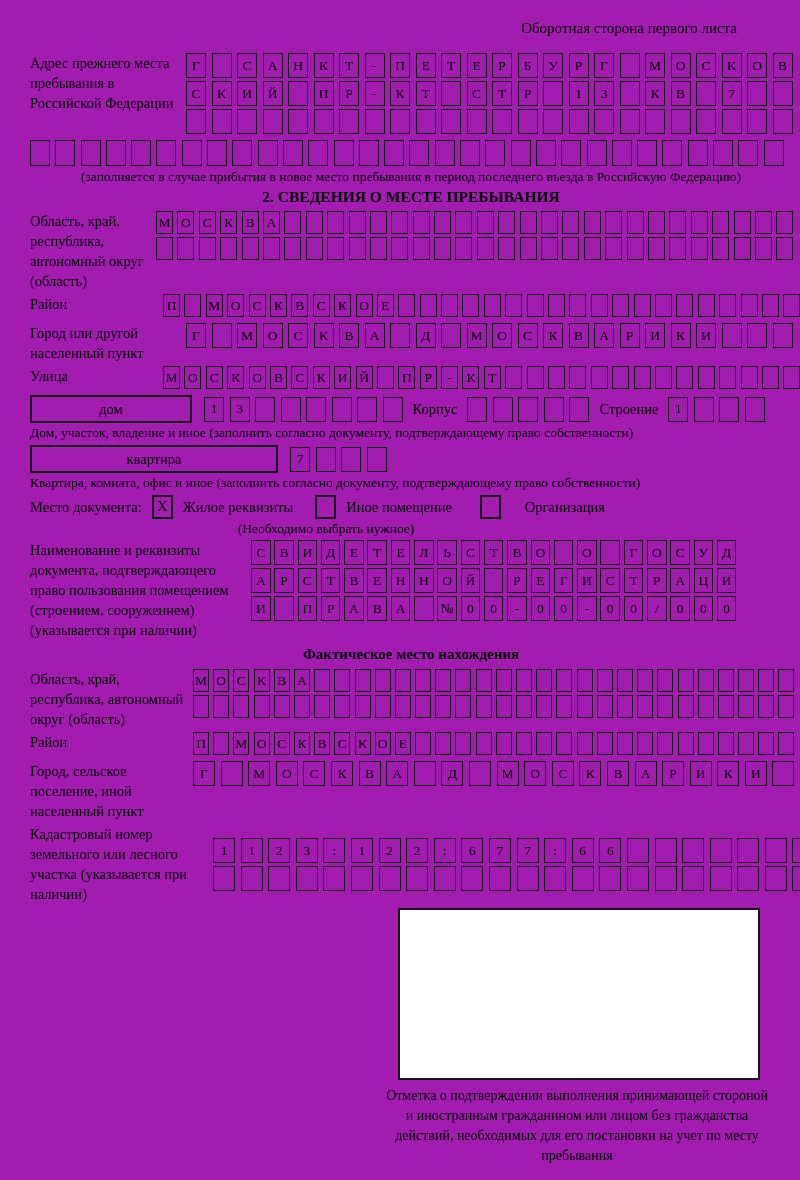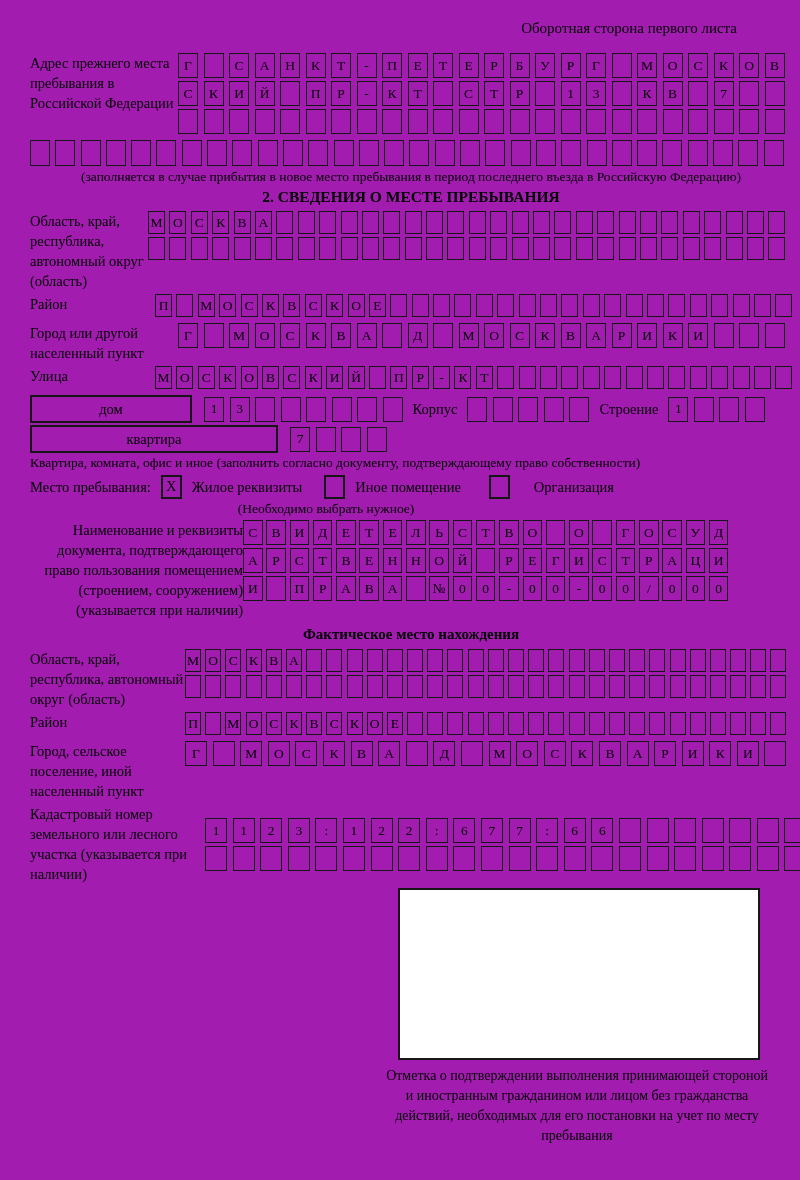--- a/index.html
+++ b/index.html
@@ -10,21 +10,21 @@
     box-sizing:border-box;
     padding:14px 8px 0 30px;
     background:#a21caf;
     color:#000;
     font-family:Liberation Serif, serif;
     overflow:hidden;
   }
   .back-note{text-align:right;font-size:15px;margin:6px 55px 16px 0;}
   .sec-title{text-align:center;font-weight:bold;font-size:15.5px;margin:2px 0 5px 0;}
   .center-note{text-align:center;font-size:13.5px;margin:1px 0 3px 0;}
-  .field-row{display:flex;align-items:flex-start;margin-bottom:3px;}
+  .field-row{display:flex;align-items:flex-start;margin-bottom:3px;gap:8px;}
   .label{font-size:14.5px;line-height:20px;flex:0 0 auto;}
   .w118{width:118px;} .w148{width:148px;} .w125{width:125px;} .w213{width:213px;} .w155{width:155px;} .w175{width:175px;}
   .grids{flex:1 1 auto;}
   .cellrow{display:flex;gap:var(--g);margin-bottom:3px;}
   .cell{
     flex:0 0 var(--cw);
     width:var(--cw);height:var(--ch);
     border:1.6px solid #161616;
     box-sizing:border-box;
     display:flex;align-items:center;justify-content:center;
@@ -57,21 +57,21 @@
   .stamp-box{
     width:362px;height:172px;
     border:2px solid #161616;box-sizing:border-box;
     margin:4px 0 6px 368px;
     background:#fff;
   }
   .stamp-caption{
     width:390px;margin-left:352px;
     text-align:center;font-size:14px;line-height:20px;
   }
-  .mt2{margin-top:2px;text-align:right;}
+  .mt2{margin-top:2px;}
 </style>
 </head>
 <body>
 
 <div class="page">
 
   <div class="back-note">Оборотная сторона первого листа</div>
 
   <div class="field-row">
     <div class="label w148">Адрес прежнего места пребывания в Российской Федерации</div>
@@ -385,34 +385,35 @@
         <span class="cell"></span>
       </div>
     <span class="small-label">Строение</span>
     <div class="cellrow g-top" style="margin-bottom:0;">
         <span class="cell">1</span>
         <span class="cell"></span>
         <span class="cell"></span>
         <span class="cell"></span>
       </div>
   </div>
+  <div class="doc-note">Дом, участок, владение и иное (заполнить согласно документу, подтверждающему право собственности)</div>
 
   <div class="inline-row">
     <div class="box-label bl-kv">квартира</div>
     <div class="cellrow g-top" style="margin-bottom:0;">
         <span class="cell">7</span>
         <span class="cell"></span>
         <span class="cell"></span>
         <span class="cell"></span>
       </div>
   </div>
   <div class="doc-note">Квартира, комната, офис и иное (заполнить согласно документу, подтверждающему право собственности)</div>
 
   <div class="inline-row">
-    <span class="stay-label">Место пребывания:</span>
+    <span class="stay-label">Место документа:</span>
     <span class="checkbox">X</span>
     <span class="stay-label">Жилое реквизиты</span>
     <span class="checkbox" style="margin-left:22px;"></span>
     <span class="stay-label">Иное помещение</span>
     <span class="checkbox" style="margin-left:28px;margin-right:24px;"></span>
     <span class="stay-label">Организация</span>
   </div>
   <div class="center-note" style="margin-right:170px;">(Необходимо выбрать нужное)</div>
 
   <div class="field-row mt2">

